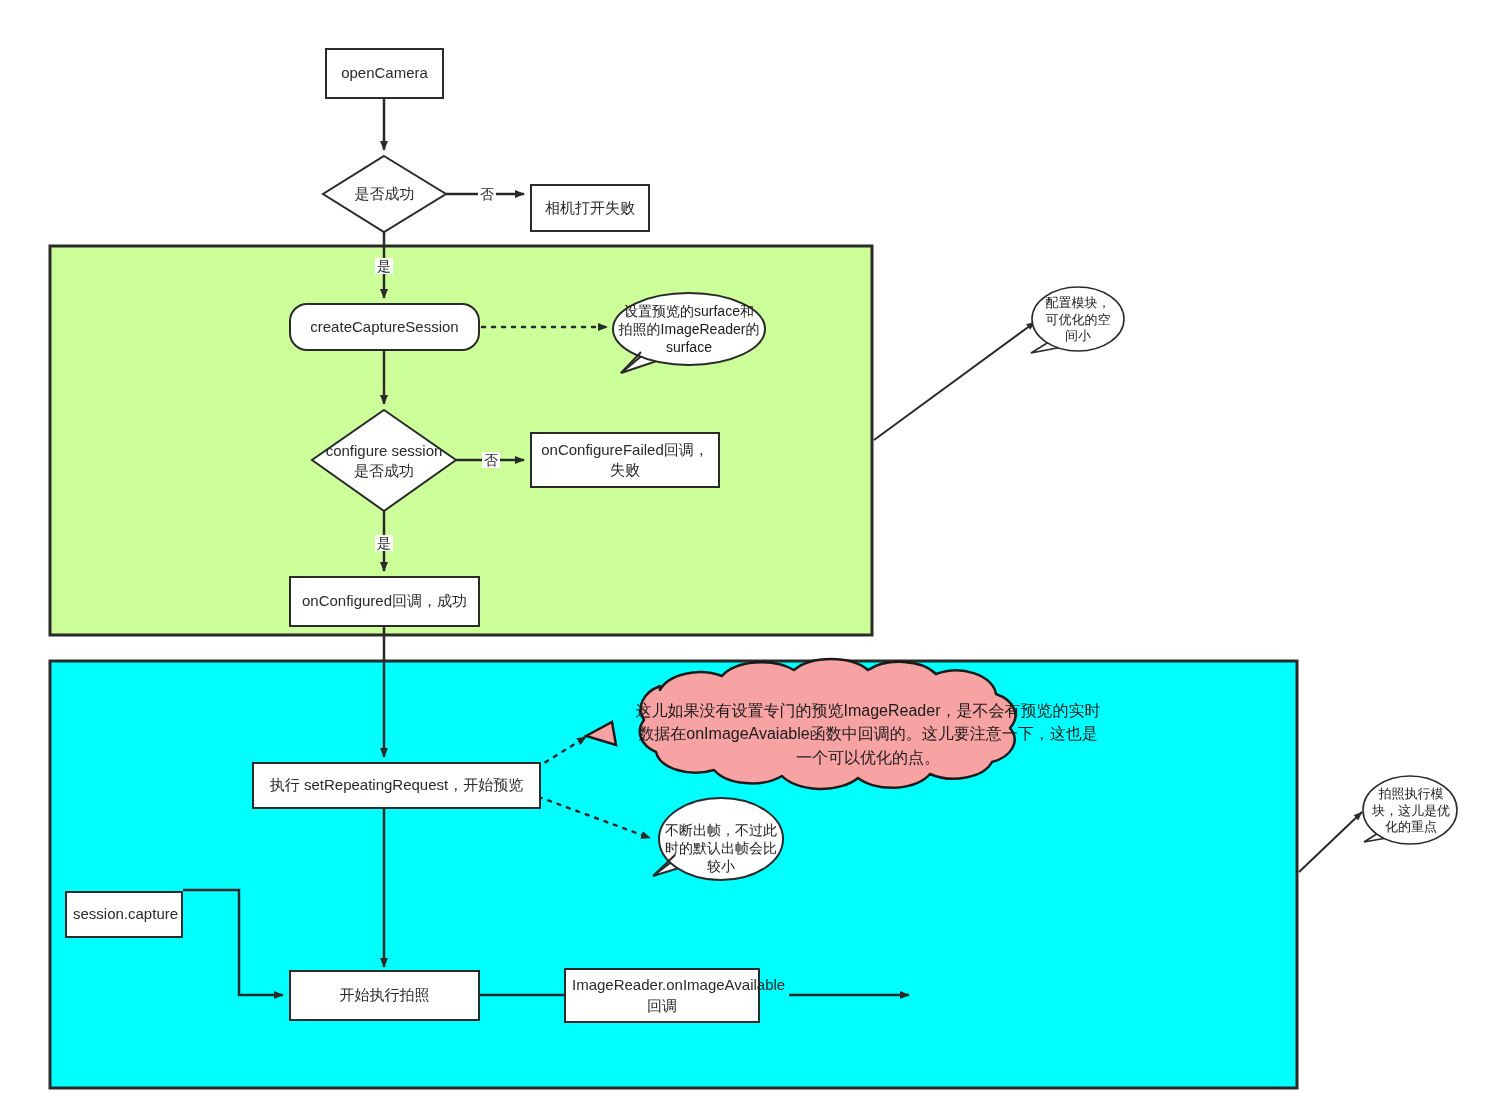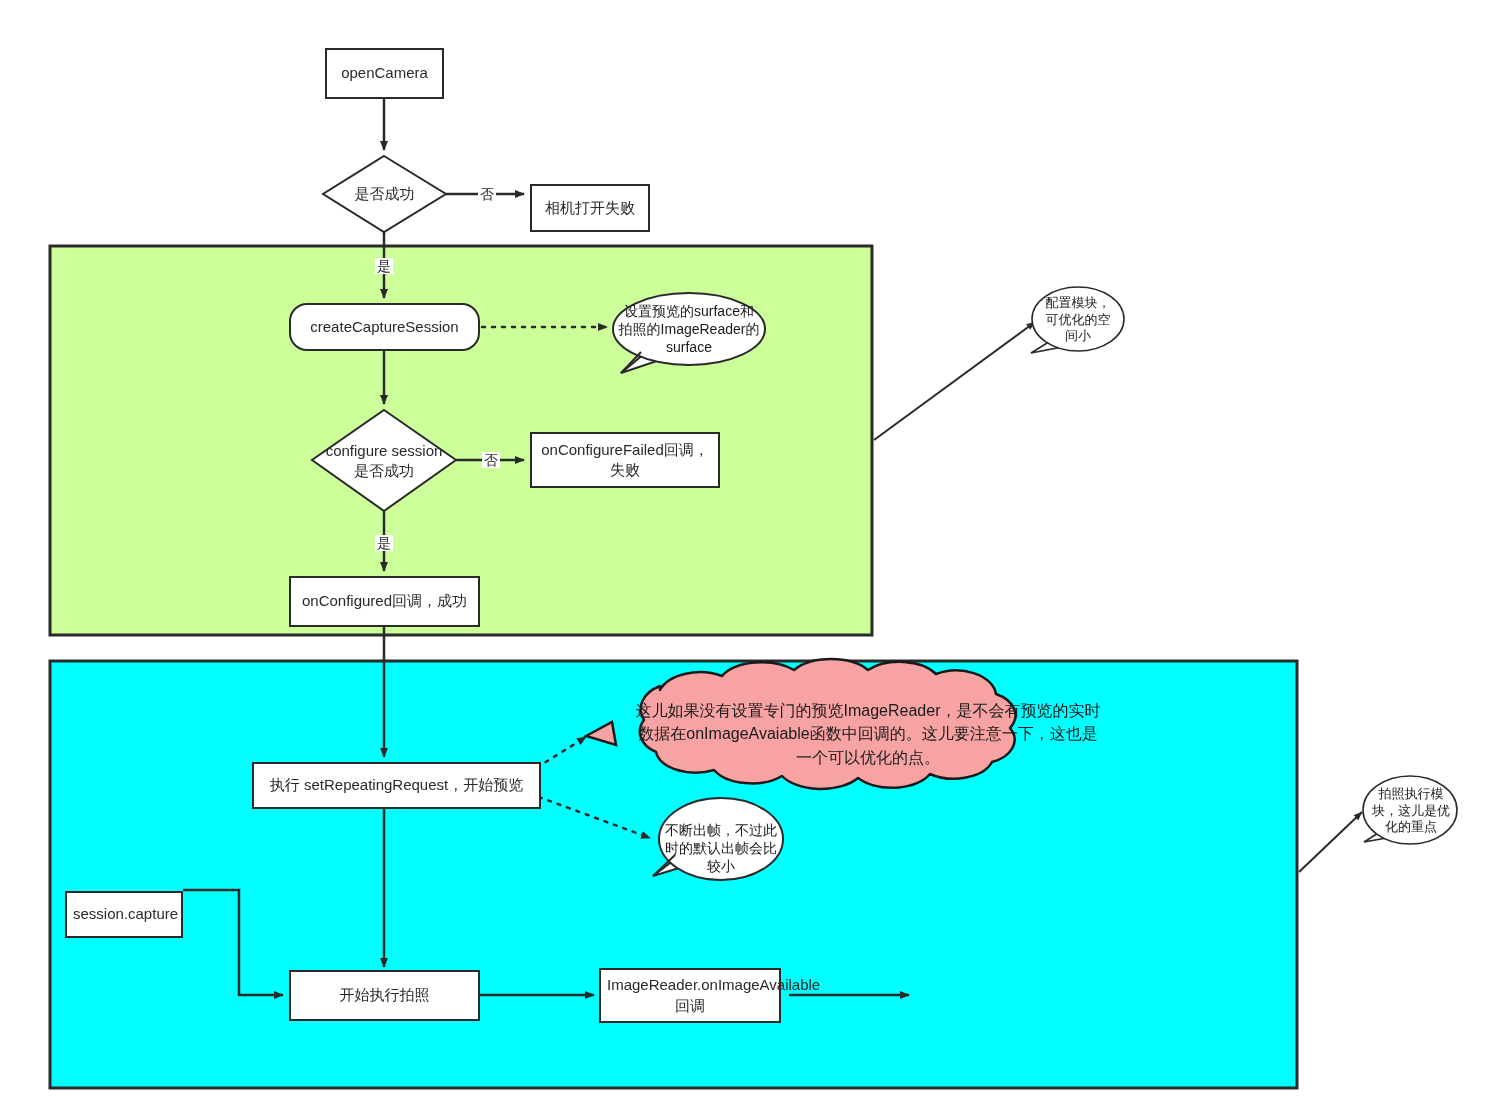--- a/index.html
+++ b/index.html
@@ -219,21 +219,21 @@
   </div>
 
   <div class="node" style="left:65px; top:867px; width:118px; height:47px;margin-top:24px;">
     <span class="node-text">session.capture</span>
   </div>
 
   <div class="node" style="left:289px; top:970px; width:191px; height:51px;">
     <span class="node-text">开始执行拍照</span>
   </div>
 
-  <div class="node" style="left:599px; top:968px; width:182px; height:55px;">
+  <div class="node" style="left:564px; top:968px; width:196px; height:55px;">
     <span class="node-text">ImageReader.onImageAvailable回调</span>
   </div>
 
 
   <div class="edge-label" style="left:478px; top:186px;">
     <span>否</span>
   </div>
 
   <div class="edge-label" style="left:375px; top:258px;">
     <span>是</span>

